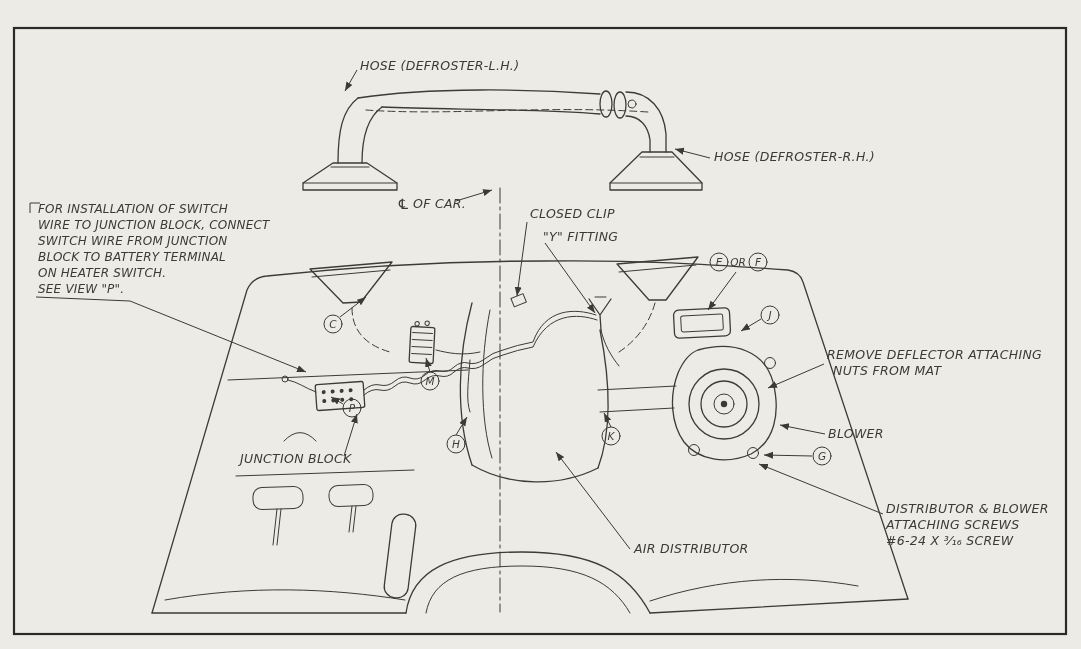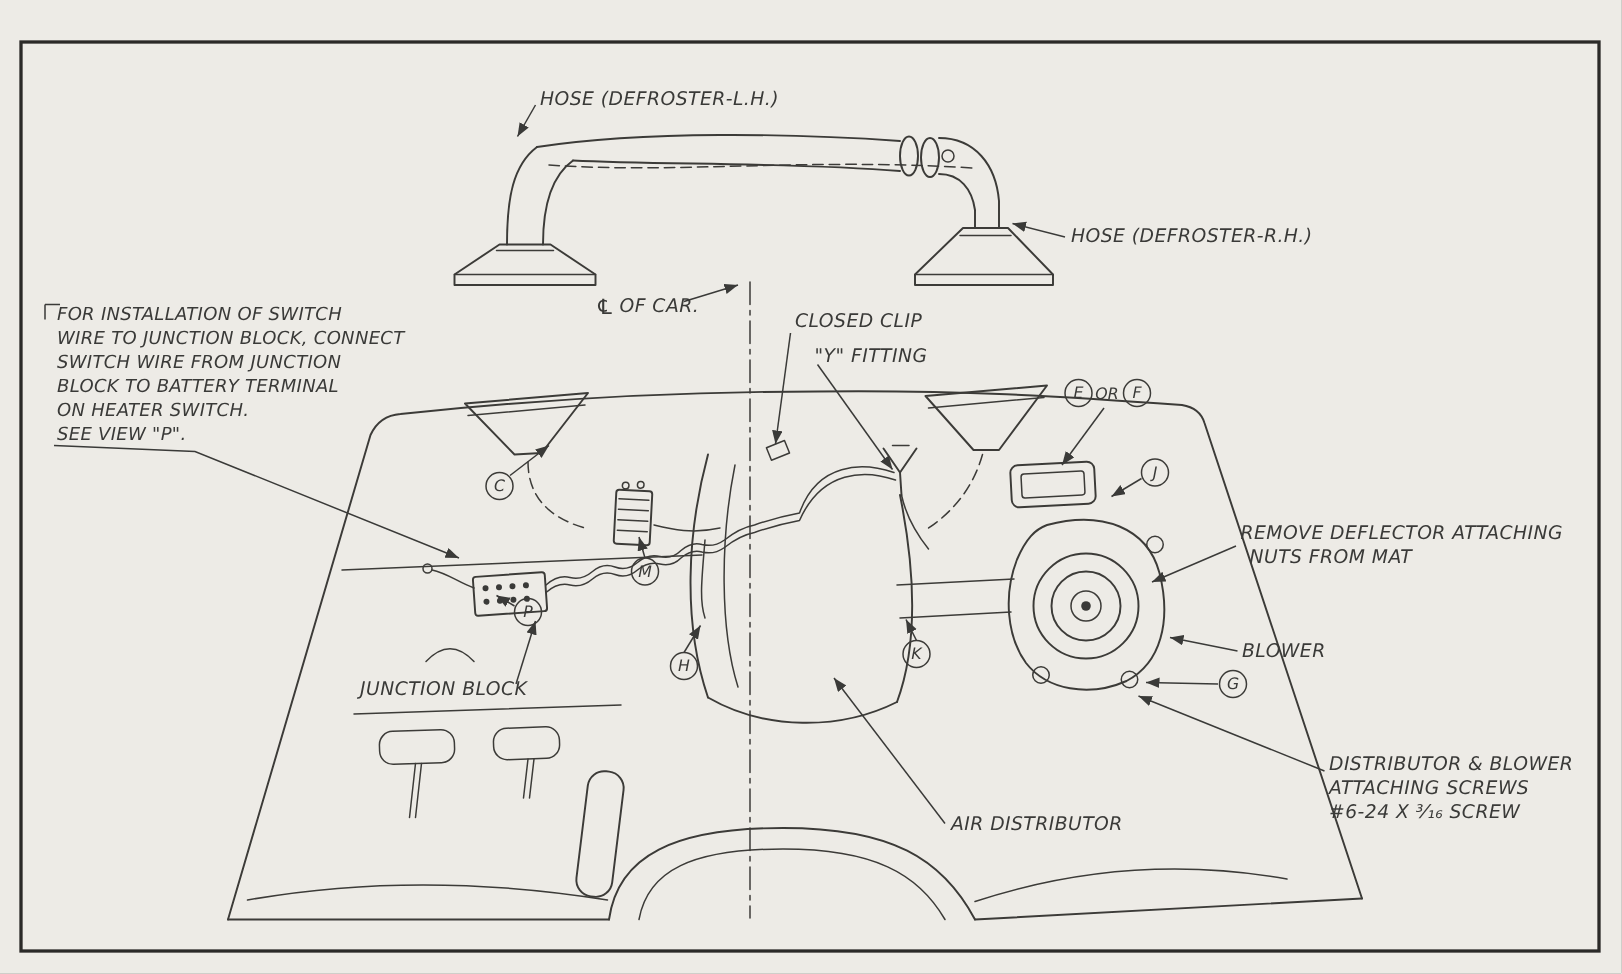--- a/index.html
+++ b/index.html
@@ -1,16 +1,16 @@
 <!DOCTYPE html>
 <html><head>
 <meta charset="utf-8">
 <style>
   html,body{margin:0;padding:0;background:#e7e5e0;}
-  .page{width:1081px;height:649px;position:relative;background:#737373;overflow:hidden;}
+  .page{width:1081px;height:649px;position:relative;background:#4d7c0f;overflow:hidden;}
   svg{display:block;}
   .s{stroke:#3c3b38;fill:none;stroke-width:1.3;stroke-linecap:round;stroke-linejoin:round;}
   .thin{stroke-width:1;}
   .dash{stroke-dasharray:7 4;}
   .cl{stroke-dasharray:15 4 3 4;stroke-width:1;}
   .lbl{font:italic 12.5px "DejaVu Sans",sans-serif;fill:#3a3a38;letter-spacing:.3px;}
   .note{font:italic 12px "DejaVu Sans",sans-serif;fill:#3a3a38;letter-spacing:.2px;}
   .co{font:italic 10.5px "DejaVu Sans",sans-serif;fill:#3a3a38;}
   .sym{font:italic 14px "DejaVu Sans",sans-serif;fill:#3a3a38;}
 </style>

